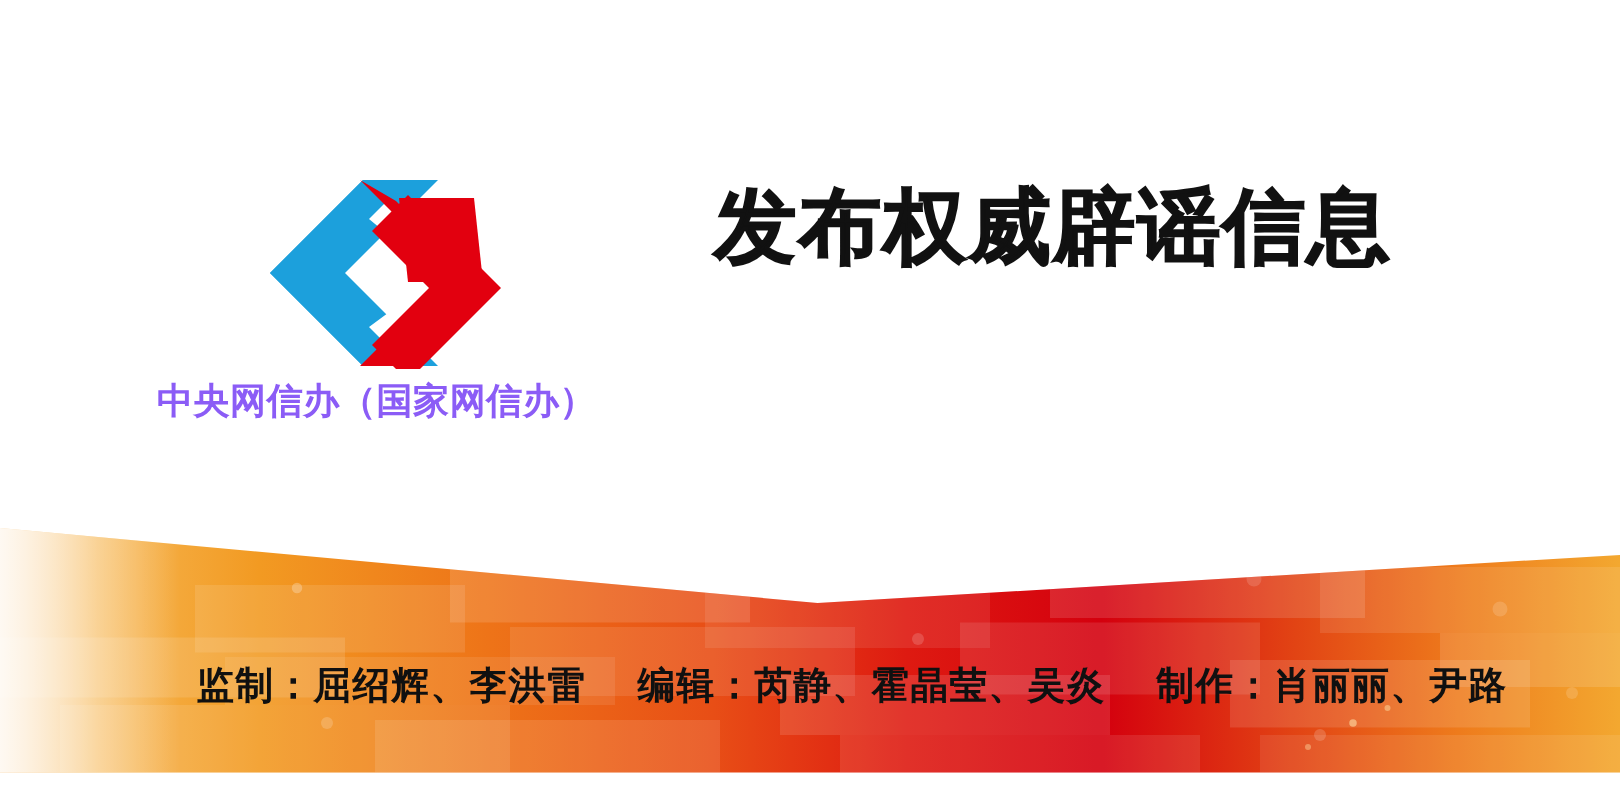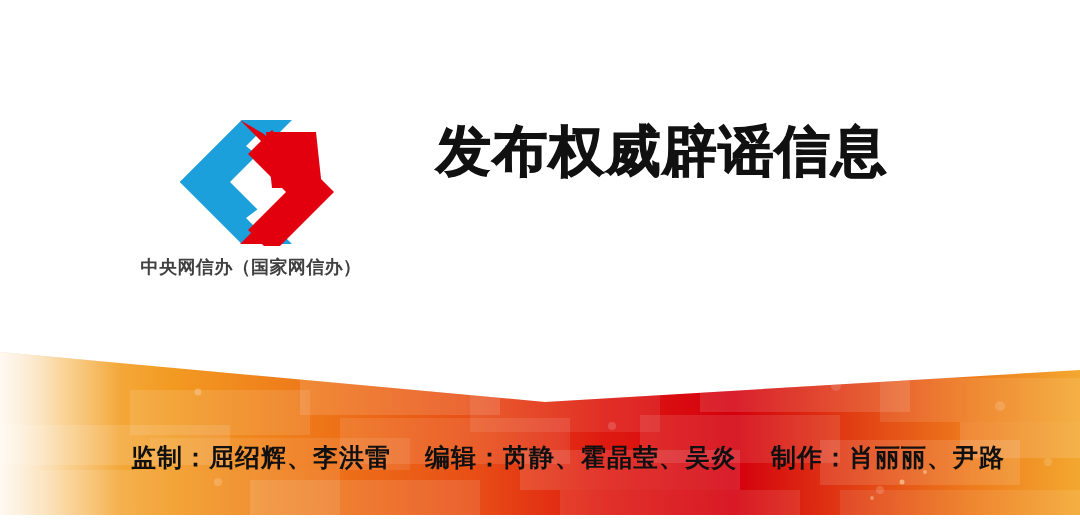--- a/index.html
+++ b/index.html
@@ -41,35 +41,36 @@
     height: 200px;
     text-align: center;
   }
   .logo-mark {
     width: 310px;
     height: 128px;
     display: block;
   }
   .logo-caption {
     margin-top: 10px;
-    font-family: Liberation Serif, serif;
+    font-family: Liberation Sans, sans-serif;
     font-weight: bold;
-    font-size: 18px;
+    font-size: 24px;
     line-height: 23px;
     letter-spacing: 0.4px;
-    color: #404040;
+    color: #8b5cf6;
     white-space: nowrap;
   }
 
   
   .headline {
     position: absolute;
-    left: 436px;
+    left: 452px;
     top: 118px;
     width: 500px;
+    text-align: center;
   }
   .headline-line {
     font-family: "Liberation Serif", "DejaVu Serif", serif;
     font-weight: bold;
     font-size: 55px;
     line-height: 67px;
     letter-spacing: 1.5px;
     color: #111111;
     white-space: nowrap;
     -webkit-text-stroke: 1.1px #111111;

